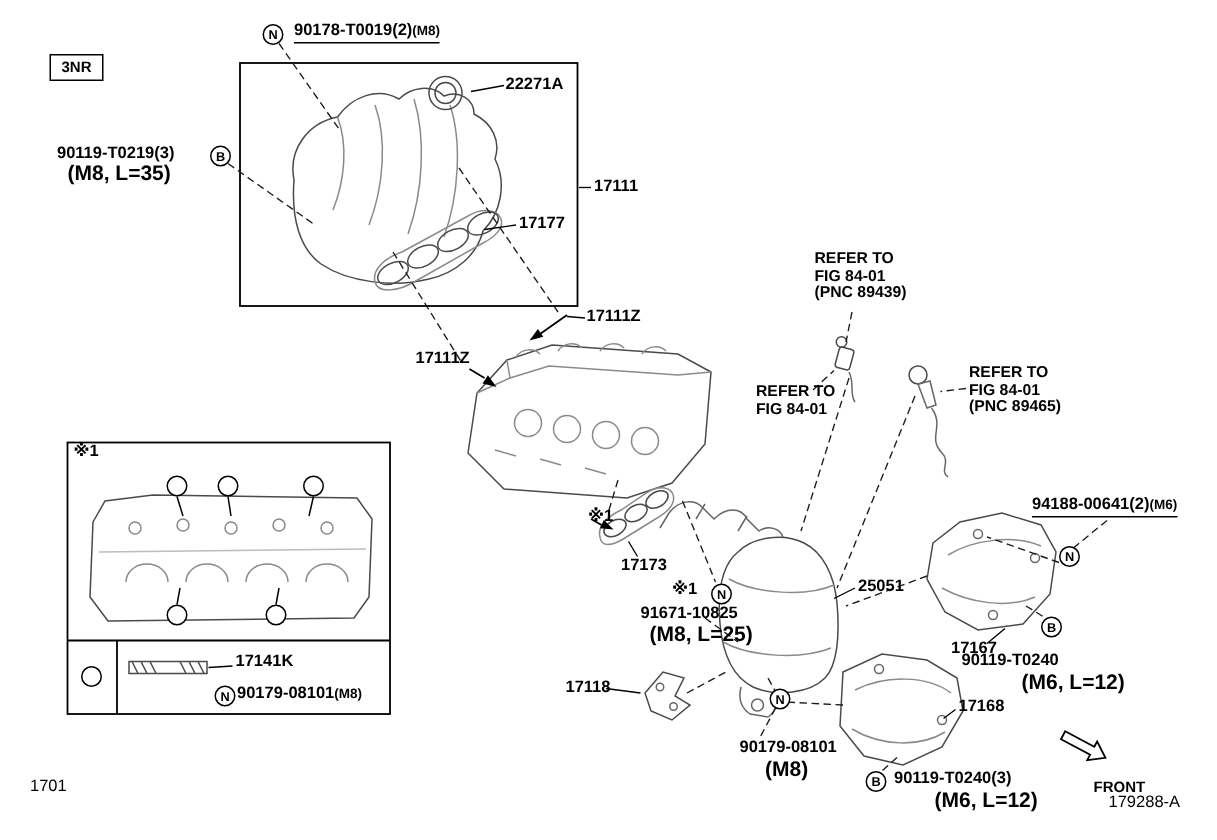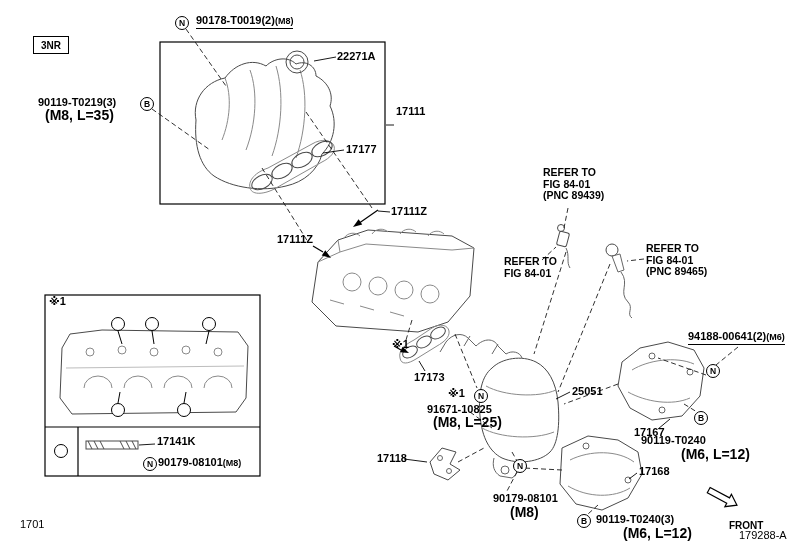--- a/index.html
+++ b/index.html
@@ -198,21 +198,21 @@
   <div class="lbl underlined" style="left:196px;top:15px">
     <span>90178-T0019(2)</span><span class="inline-spec">(M8)</span>
   </div>
 
   <div class="lbl" style="left:337px;top:51px">22271A</div>
 
   <div class="lbl" style="left:38px;top:97px">90119-T0219(3)</div>
   <div class="lbl spec" style="left:45px;top:108px">(M8, L=35)</div>
   <div class="marker" style="left:140px;top:97px">B</div>
 
-  <div class="lbl" style="left:396px;top:106px">17111</div>
+  <div class="lbl" style="left:396px;top:119px">17111</div>
   <div class="lbl" style="left:346px;top:144px">17177</div>
   <div class="lbl" style="left:391px;top:206px">17111Z</div>
   <div class="lbl" style="left:277px;top:234px">17111Z</div>
 
   <div class="ref" style="left:543px;top:167px">REFER TO
 FIG 84-01
 (PNC 89439)</div>
   <div class="ref" style="left:504px;top:256px">REFER TO
 FIG 84-01</div>
   <div class="ref" style="left:646px;top:243px">REFER TO

